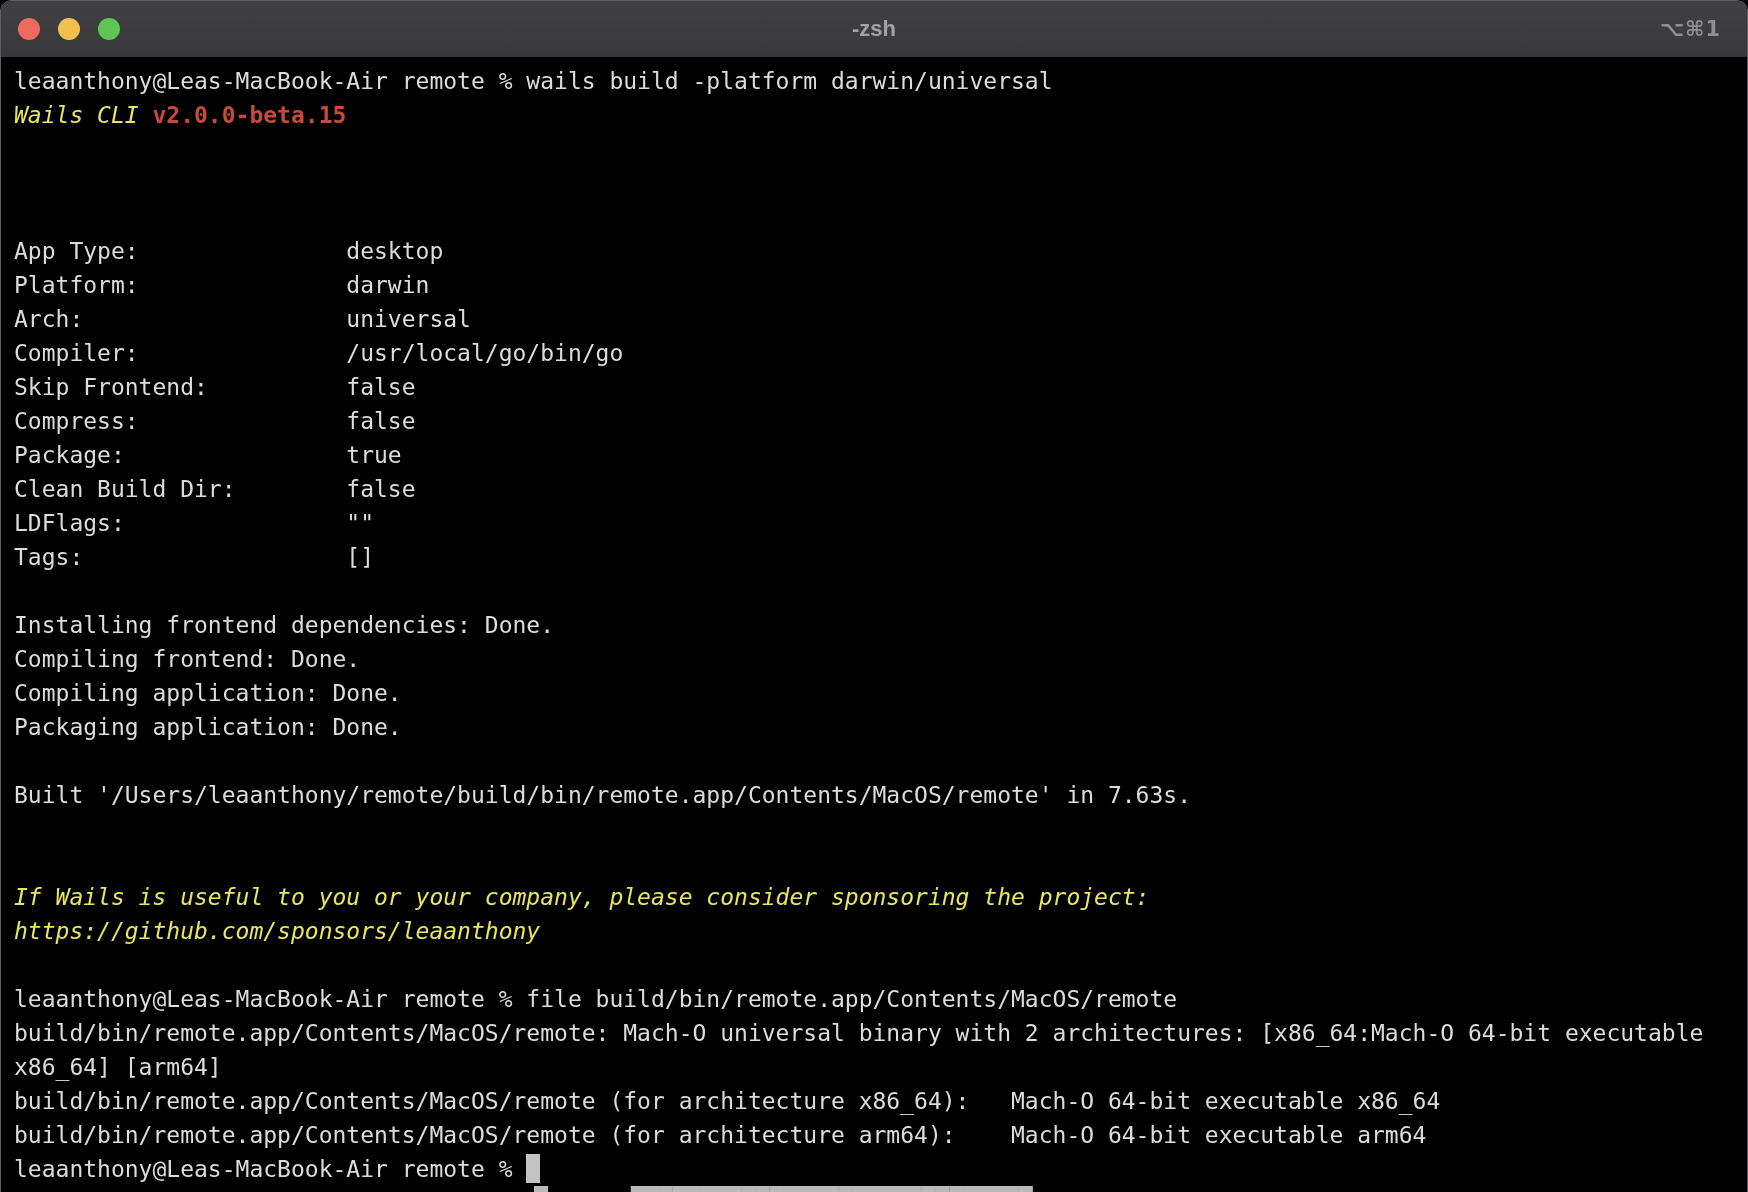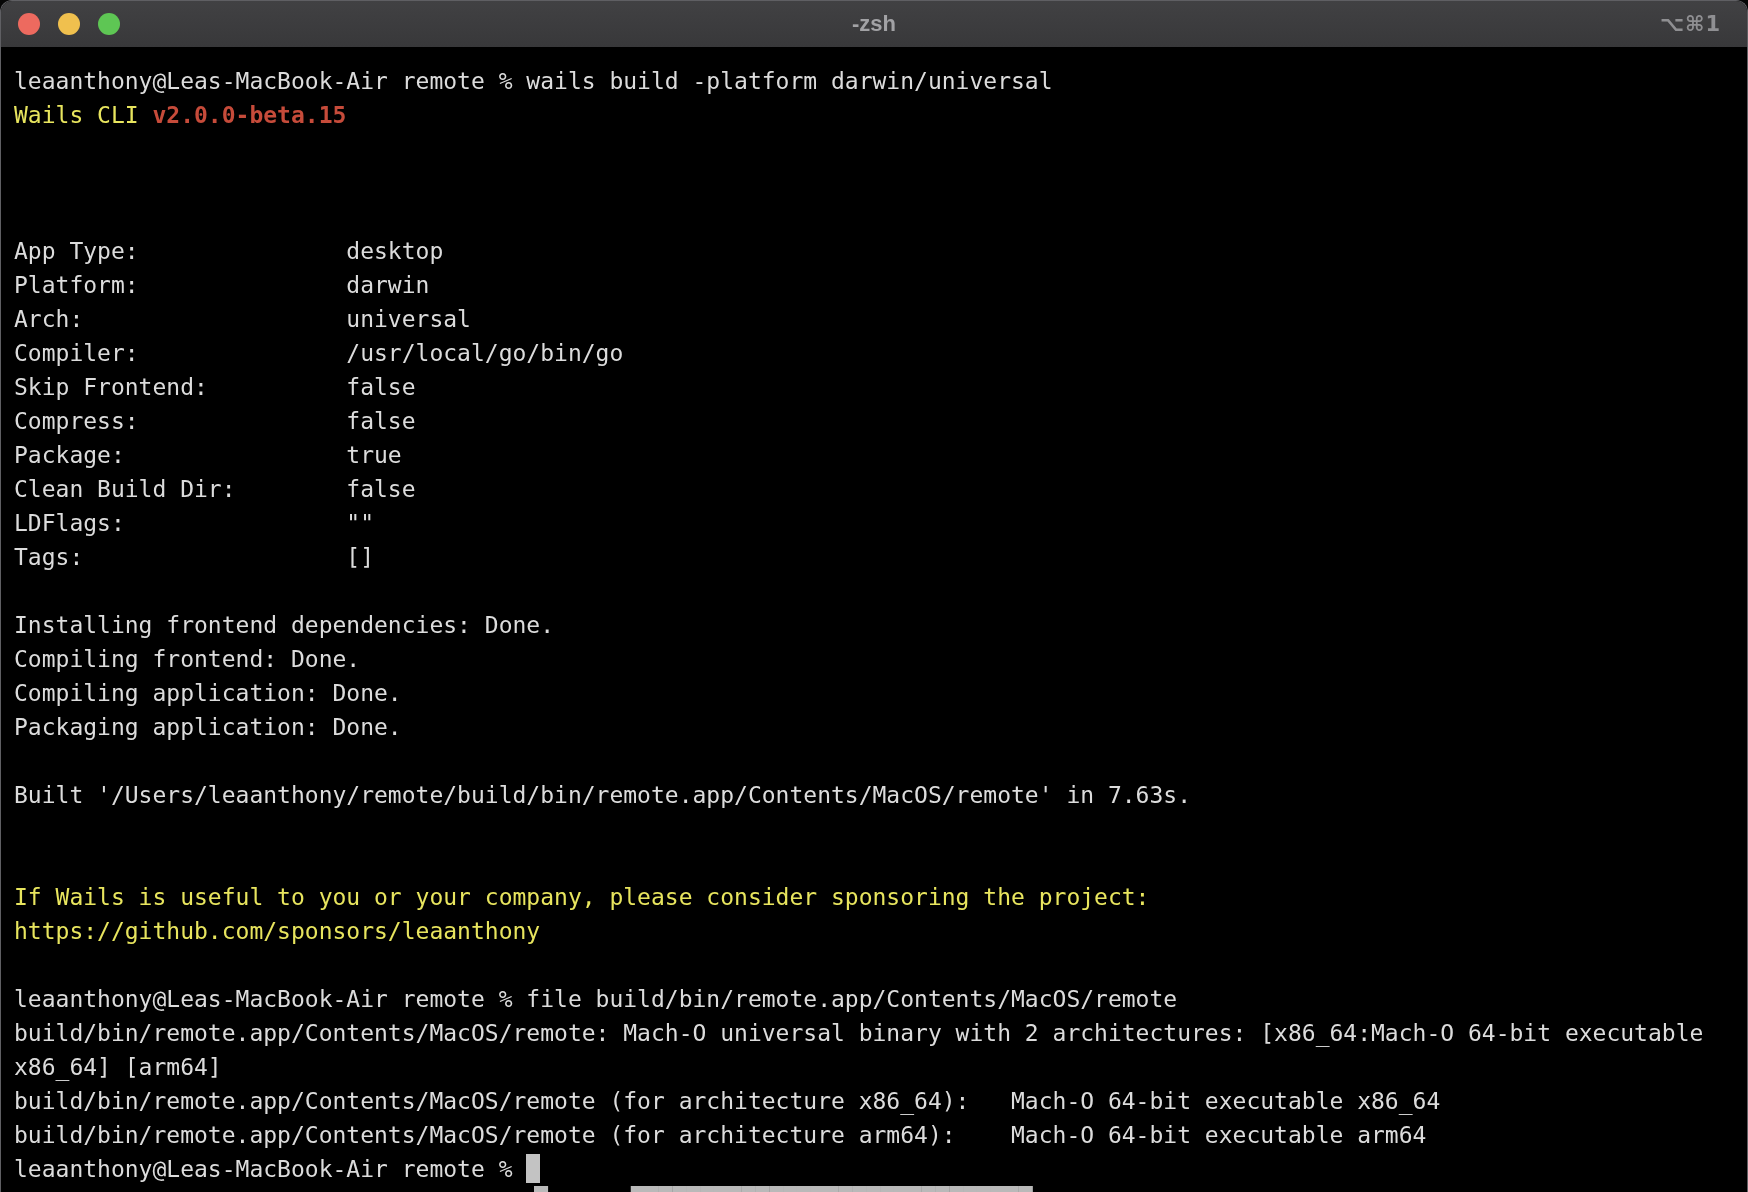--- a/index.html
+++ b/index.html
@@ -12,21 +12,21 @@
     position: absolute; inset: 0;
     box-sizing: border-box;
     background: var(--bg);
     border: 1px solid var(--border);
     border-bottom: none;
     border-radius: 12px 12px 0 0;
     overflow: hidden;
   }
   .titlebar {
     position: relative;
-    height: 46px;
+    height: 56px;
     background: linear-gradient(var(--titlebar_top), var(--titlebar_bg));
     display: flex;
     align-items: center;
   }
   .lights { display: flex; gap: 18px; padding-left: 17px; position: relative; z-index: 2; }
   .light { width: 22px; height: 22px; border-radius: 50%; }
   .light.close    { background: var(--light_close); }
   .light.minimize { background: var(--light_minimize); }
   .light.zoomw    { background: var(--light_zoom); }
   .title {
@@ -46,21 +46,21 @@
   .content {
     position: absolute; top: 54px; left: 0; right: 0; bottom: 0;
     padding: 9px 13px 0 13px;
     font: 23px/34px "DejaVu Sans Mono", monospace;
     color: var(--fg);
     white-space: pre;
     overflow: hidden;
   }
   .line { height: 34px; }
   .c-fg     { color: var(--fg); }
-  .c-yellow { color: var(--yellow); }
+  .c-yellow { color: var(--yellow); font-style: italic; }
   .c-red    { color: var(--red); font-weight: bold; }
   .cursor {
     display: inline-block;
     width: 14px; height: 29px;
     margin-top: 2px;
     vertical-align: top;
     background: var(--cursor);
   }
   .sliver {
     position: absolute; left: 533px; bottom: 0;

